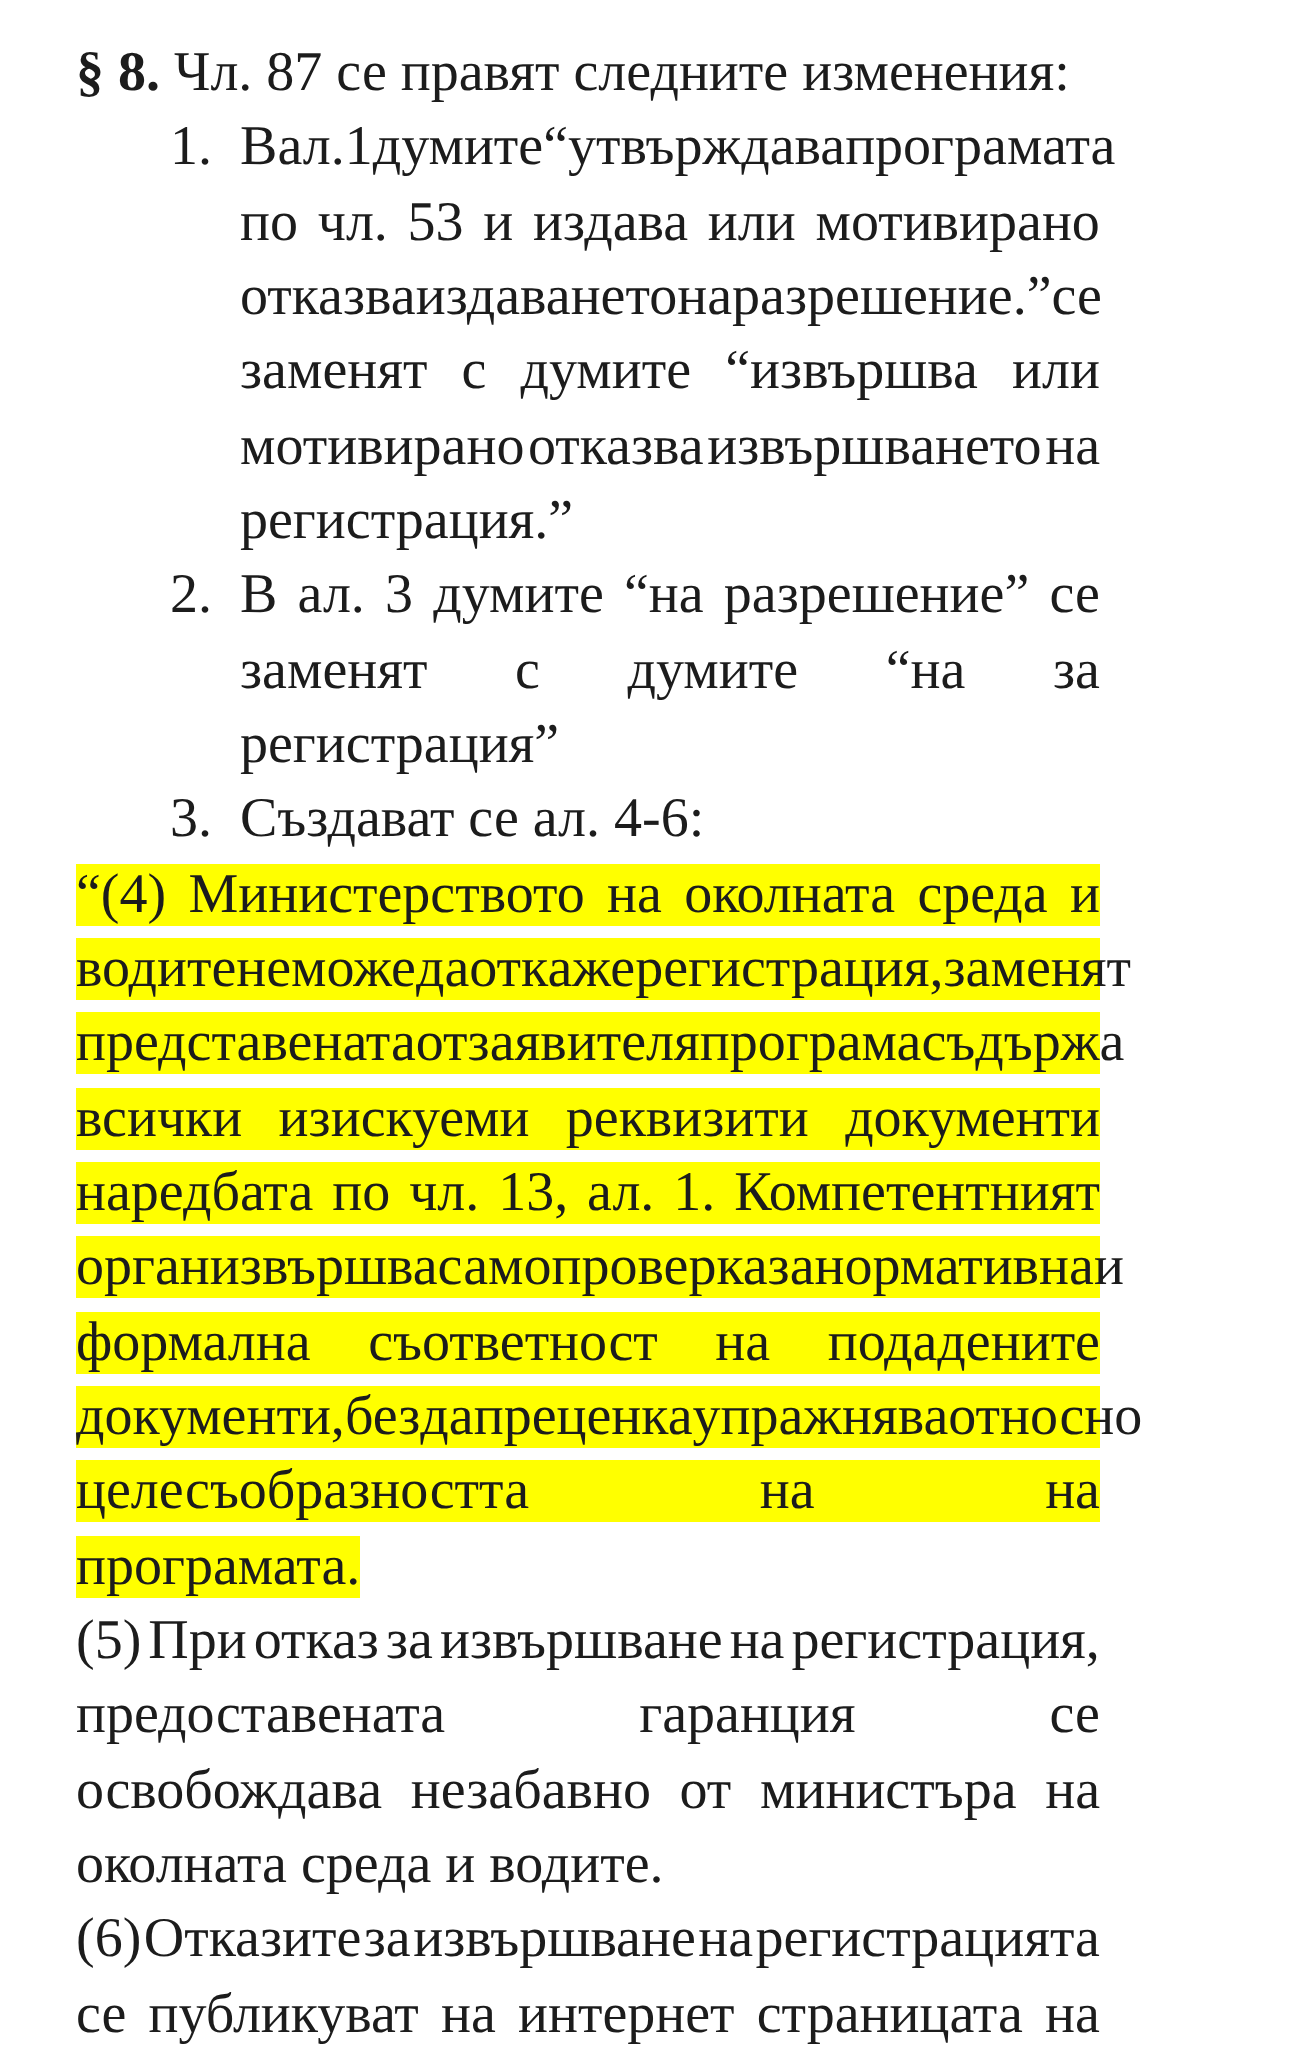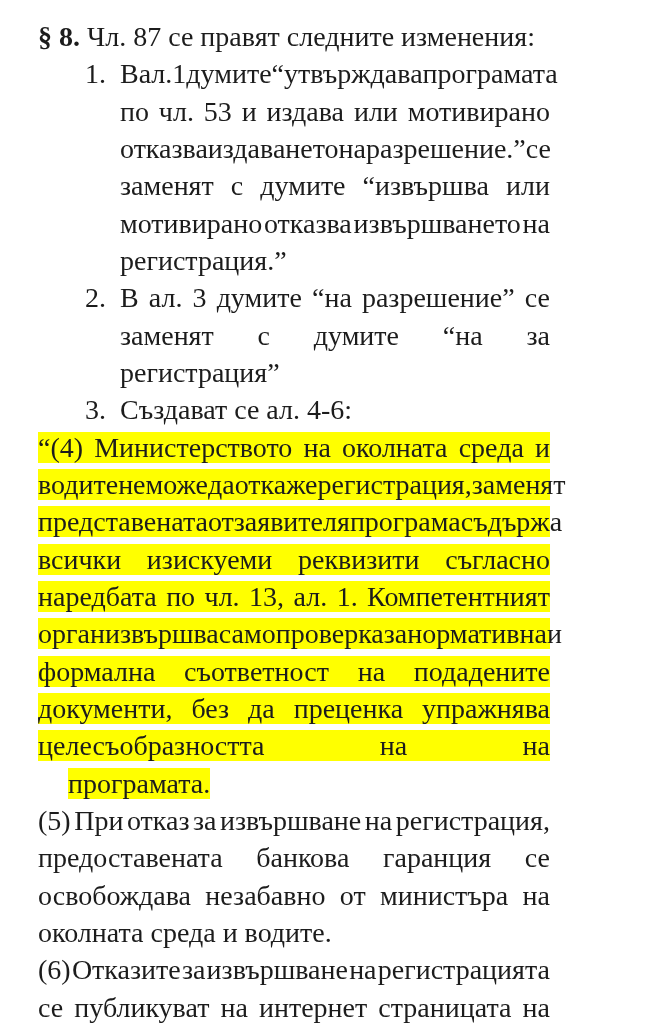--- a/index.html
+++ b/index.html
@@ -47,21 +47,21 @@
     display: flex;
     flex-wrap: nowrap;
     justify-content: space-between;
   }
   .line.j span { white-space: nowrap; }
   
   .line.j.hl {
     background: linear-gradient(var(--hl), var(--hl)) 0 center / 100% 31px no-repeat;
   }
   
-  .hlspan { background: var(--hl); margin-left: 30px; }
+  .hlspan { background: var(--hl); }
 </style>
 </head>
 <body>
 
 <div class="page">
   <p class="heading"><b>§ 8.</b> <span>Чл. 87 се правят следните изменения:</span></p>
 
   <ol class="amendments">
       <li>
         <span class="num">1.</span>
@@ -153,21 +153,21 @@
           <span>представената</span>
           <span>от</span>
           <span>заявителя</span>
           <span>програма</span>
           <span>съдържа</span>
         </div>
         <div class="line j hl">
           <span>всички</span>
           <span>изискуеми</span>
           <span>реквизити</span>
-          <span>съгласно</span>
+          <span>документи</span>
         </div>
         <div class="line j hl">
           <span>наредбата</span>
           <span>по</span>
           <span>чл.</span>
           <span>13,</span>
           <span>ал.</span>
           <span>1.</span>
           <span>Компетентният</span>
         </div>
@@ -185,41 +185,41 @@
           <span>съответност</span>
           <span>на</span>
           <span>подадените</span>
         </div>
         <div class="line j hl">
           <span>документи,</span>
           <span>без</span>
           <span>да</span>
           <span>преценка</span>
           <span>упражнява</span>
+          <span>относно</span>
         </div>
         <div class="line j hl">
           <span>целесъобразността</span>
           <span>на</span>
           <span>на</span>
         </div>
         <div class="line"><span class="hlspan">програмата.</span></div>
       </div>
       <div>
         <div class="line j">
           <span>(5)</span>
           <span>При</span>
           <span>отказ</span>
           <span>за</span>
           <span>извършване</span>
           <span>на</span>
           <span>регистрация,</span>
         </div>
         <div class="line j">
           <span>предоставената</span>
-          <span>банкова</span>
           <span>гаранция</span>
           <span>се</span>
         </div>
         <div class="line j">
           <span>освобождава</span>
           <span>незабавно</span>
           <span>от</span>
           <span>министъра</span>
           <span>на</span>
         </div>

